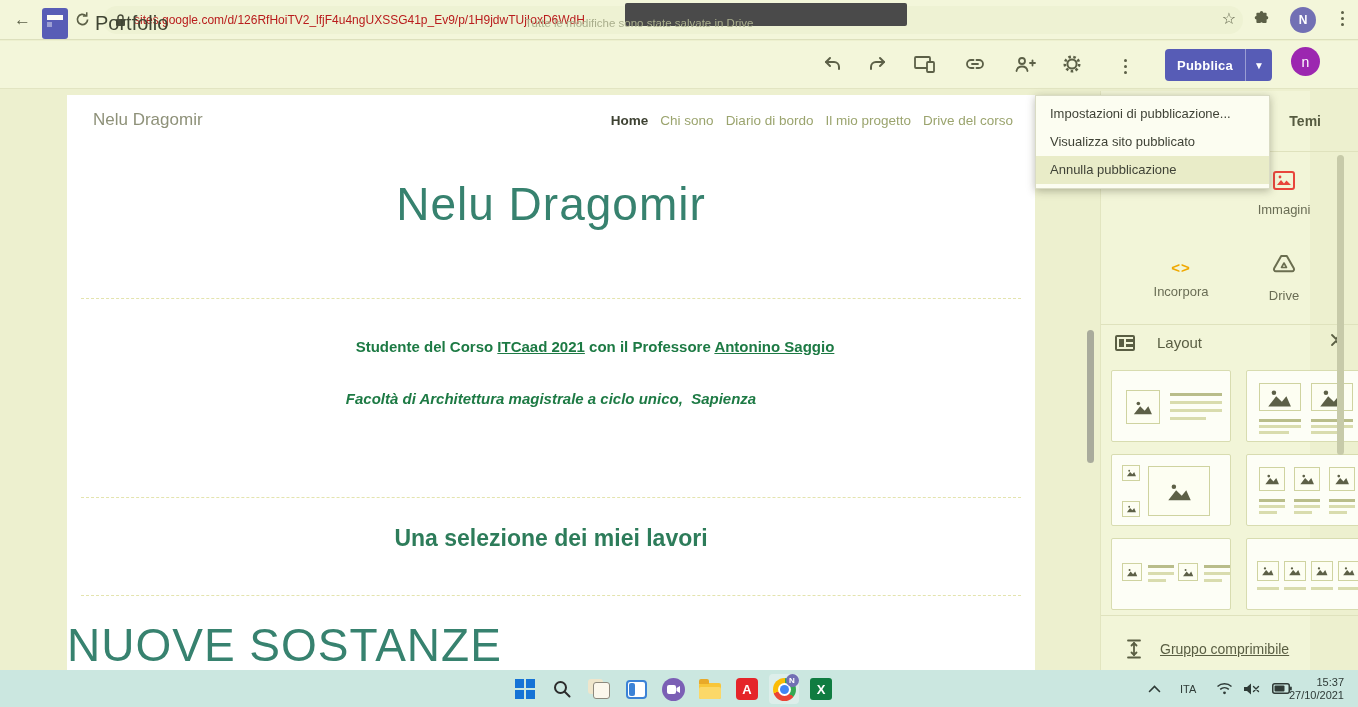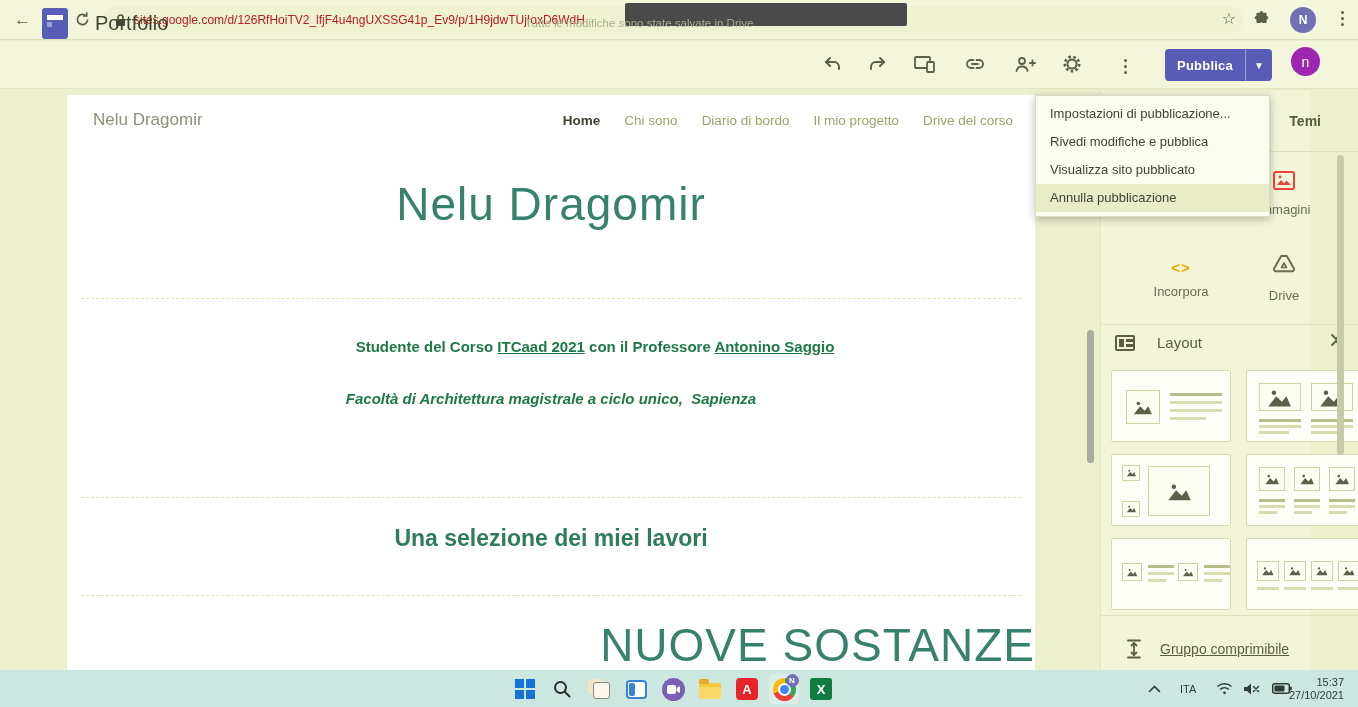--- a/index.html
+++ b/index.html
@@ -34,29 +34,29 @@
   .account-avatar { left:1291px; top:47px; width:29px; height:29px; border-radius:50%; background:#9c27b0; color:#fff; font-size:14px; display:flex; align-items:center; justify-content:center; }
 
   
   .publish-menu { left:1035px; top:95px; width:235px; background:#fcfdf1; border:1px solid #d9dbc4; box-shadow:0 2px 8px rgba(60,60,40,.35); padding:4px 0; z-index:50; }
   .menu-item { height:28px; line-height:28px; padding-left:14px; font-size:13px; color:#3f4236; cursor:pointer; white-space:nowrap; }
   .menu-item.hl { background:#e9ecc8; }
 
   
   .canvas { left:67px; top:95px; width:968px; height:575px; background:#ffffff; overflow:hidden; }
   .site-name { left:26px; top:15px; font-size:17px; color:#8e9179; }
-  .site-nav { right:22px; top:18px; display:flex; gap:24px; font-size:13.5px; color:#9ba46e; }
+  .site-nav { right:22px; top:18px; display:flex; gap:12px; font-size:13.5px; color:#9ba46e; }
   .site-nav .active { color:#3e4233; font-weight:bold; }
   .nav-link { cursor:pointer; white-space:nowrap; }
   .hero-title { left:0; top:82px; width:100%; text-align:center; font-size:46px; font-weight:300; color:#37826f; letter-spacing:1px; }
   .dotted { left:14px; width:940px; border-top:1px dashed #e4e4ae; }
   .intro-p { left:0; width:100%; text-align:center; font-size:15px; font-weight:600; color:#1d7a44; white-space:pre-wrap; }
   .intro-p a { color:#1d7a44; text-decoration:underline; cursor:pointer; }
   .section-heading { left:0; top:430px; width:100%; text-align:center; font-size:23px; font-weight:bold; color:#2d7c5a; }
-  .project-title { left:0; top:523px; width:100%; text-align:right; font-size:46px; font-weight:300; color:#37826f; letter-spacing:1px; }
+  .project-title { left:0; top:523px; width:100%; text-align:left; font-size:46px; font-weight:300; color:#37826f; letter-spacing:1px; }
 
   
   .canvas-thumb { left:1087px; top:330px; width:7px; height:133px; background:#a9ab9c; border-radius:4px; }
   .sidebar-thumb { left:1337px; top:155px; width:7px; height:300px; background:#c7caa9; border-radius:4px; z-index:30; }
 
   
   .sidebar { left:1100px; top:91px; width:210px; height:581px; background:#f2f5d8; border-left:1px solid #e2e5c0; }
   .tab-row { left:0; top:0; width:258px; height:61px; border-bottom:1px solid #dfe2bd; }
   .tab-temi { right:38px; top:22px; font-size:14px; font-weight:bold; color:#565b40; cursor:pointer; }
   .ins-item { width:90px; text-align:center; cursor:pointer; }
@@ -404,21 +404,20 @@
         </svg>
     </span>
     <span class="collapsible-label">Gruppo comprimibile</span>
   </div>
 </div>
 
 <div class="abs sidebar-thumb"></div>
 
 <div class="abs publish-menu">
   <div class="menu-item">Impostazioni di pubblicazione...</div>
-  <div class="menu-item">Rivedi modifiche e pubblica</div>
   <div class="menu-item">Visualizza sito pubblicato</div>
   <div class="menu-item hl">Annulla pubblicazione</div>
 </div>
 
 <div class="abs taskbar">
   <div class="tk" style="left:510px;">
       <span class="win-grid">
         <i></i>
         <i></i>
         <i></i>

